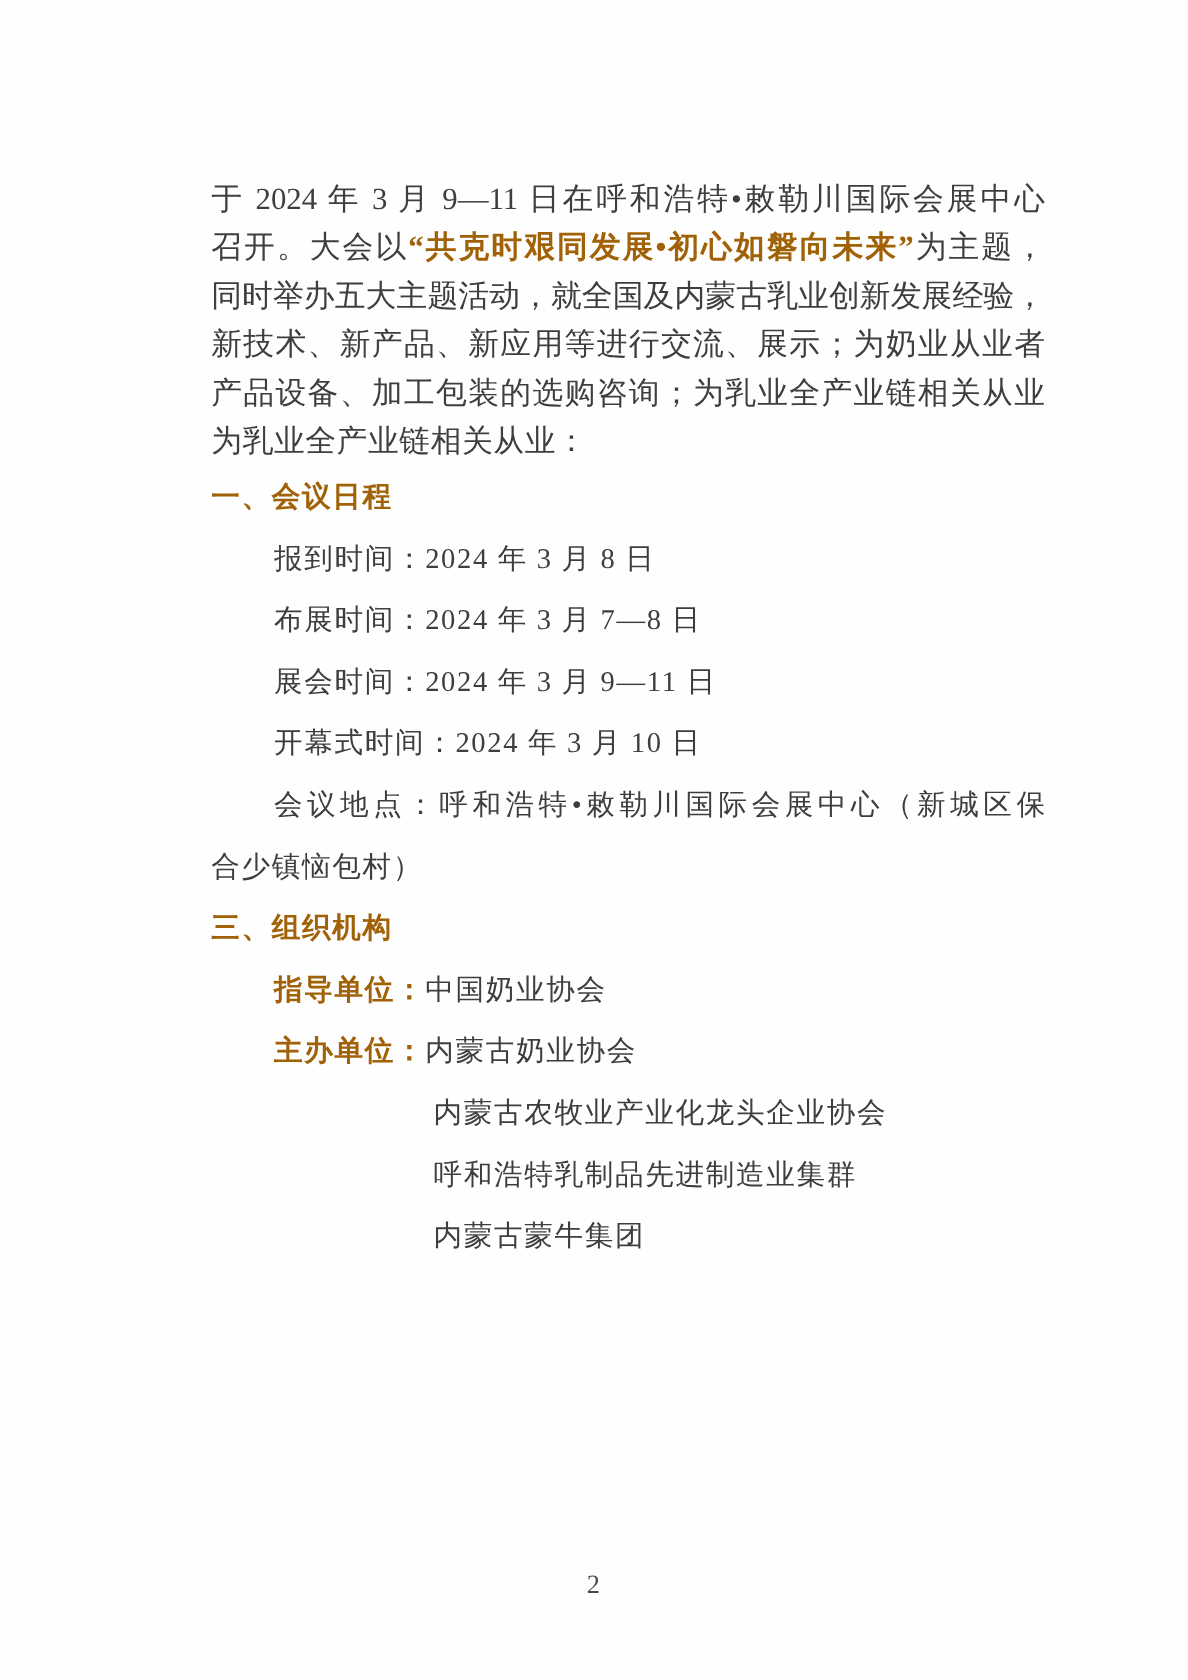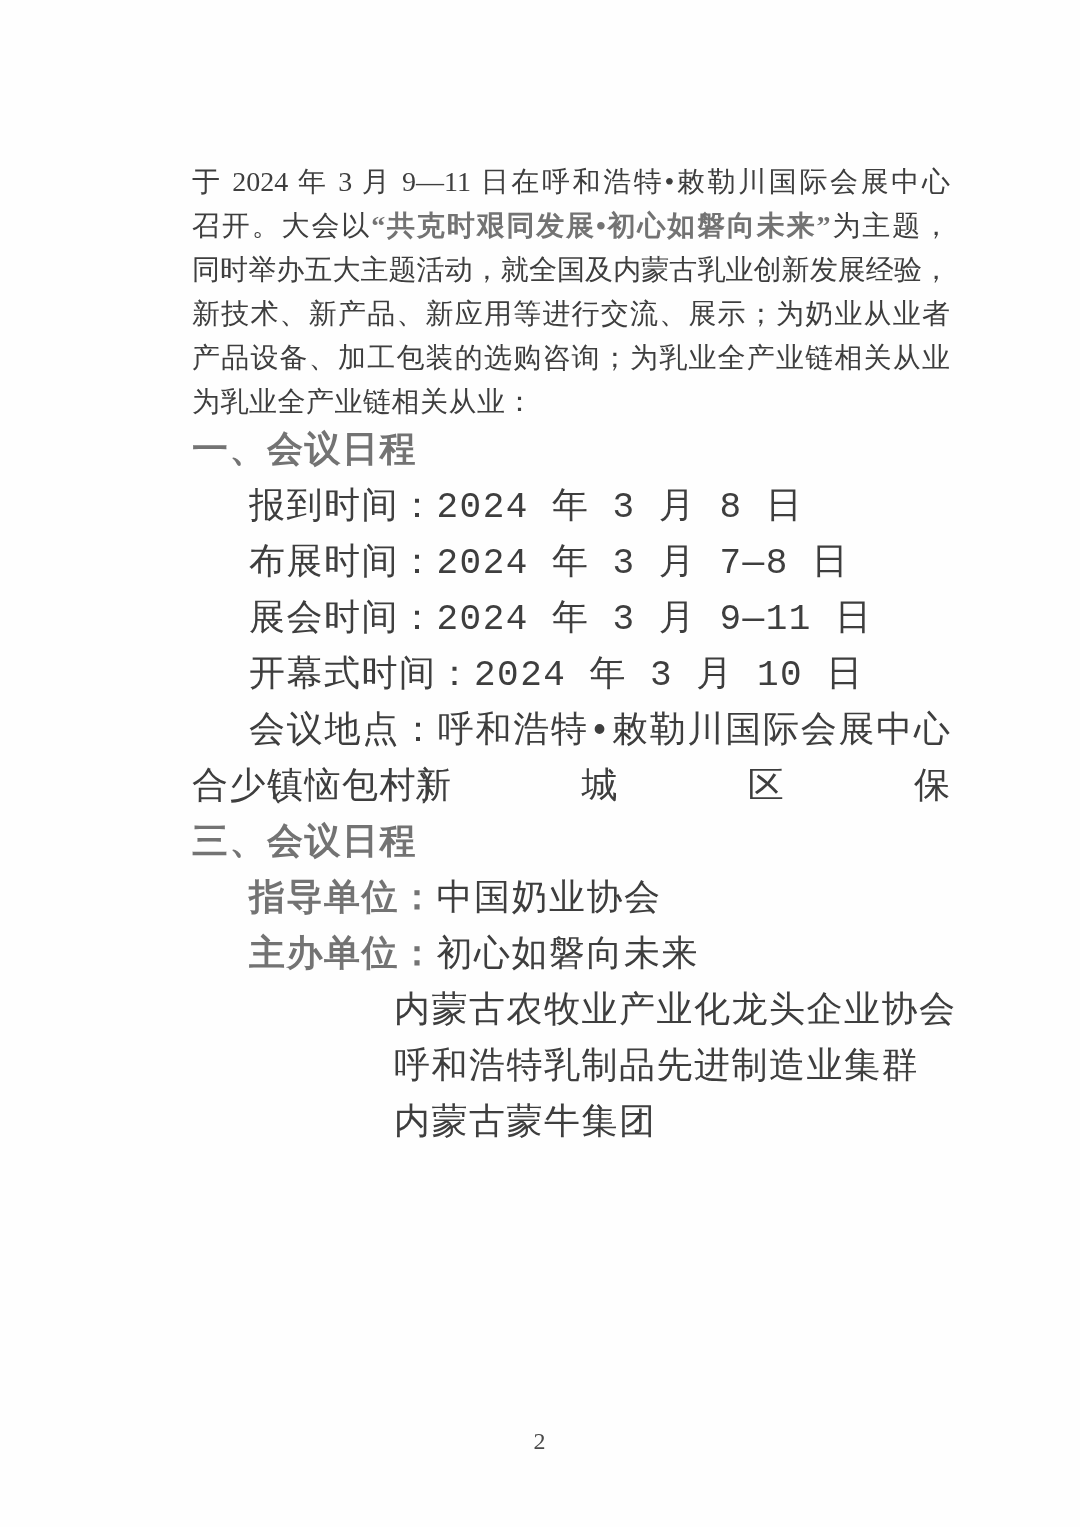--- a/index.html
+++ b/index.html
@@ -34,39 +34,38 @@
   }
   .p-line.just {
     white-space: normal;
     text-align: justify;
     text-align-last: justify;
     text-justify: inter-character;
     letter-spacing: 0;
   }
   
   .l-line {
-    font-size: 36px;
+    font-size: 26px;
     height: 56px;
     line-height: 56px;
     letter-spacing: 1.5px;
     white-space: nowrap;
-    font-family: Liberation Mono, monospace;
   }
   .l-line.just {
     white-space: normal;
     text-align: justify;
     text-align-last: justify;
     text-justify: inter-character;
     letter-spacing: 0;
   }
   .indent-1 { padding-left: 57px; }
   .indent-org { padding-left: 202px; }
   .bold {
     font-weight: 700;
-    color: #737373;
+    color: #a16207;
   }
   .page-number {
     position: absolute;
     top: 1428px;
     left: 0;
     width: 100%;
     text-align: center;
     font-size: 24px;
     letter-spacing: 1px;
     color: #4a4a4a;
@@ -87,23 +86,23 @@
 
     <div class="l-line bold">一、会议日程</div>
     <div class="l-line indent-1">报到时间：2024 年 3 月 8 日</div>
     <div class="l-line indent-1">布展时间：2024 年 3 月 7—8 日</div>
     <div class="l-line indent-1">展会时间：2024 年 3 月 9—11 日</div>
     <div class="l-line indent-1">开幕式时间：2024 年 3 月 10 日</div>
     <div class="l-line indent-1 just">会议地点：呼和浩特•敕勒川国际会展中心（新城区保</div>
     <div class="l-line">合少镇恼包村）</div>
 
 
-    <div class="l-line bold">三、会议日程</div>
+    <div class="l-line bold">三、组织机构</div>
     <div class="l-line indent-1"><span class="bold">指导单位：</span><span>中国奶业协会</span></div>
-    <div class="l-line indent-1"><span class="bold">主办单位：</span><span>初心如磐向未来</span></div>
+    <div class="l-line indent-1"><span class="bold">主办单位：</span><span>内蒙古奶业协会</span></div>
     <div class="l-line indent-org">内蒙古农牧业产业化龙头企业协会</div>
     <div class="l-line indent-org">呼和浩特乳制品先进制造业集群</div>
     <div class="l-line indent-org">内蒙古蒙牛集团</div>
 
   </div>
 
   <div class="page-number">2</div>
 </div>
 
 </body></html>

